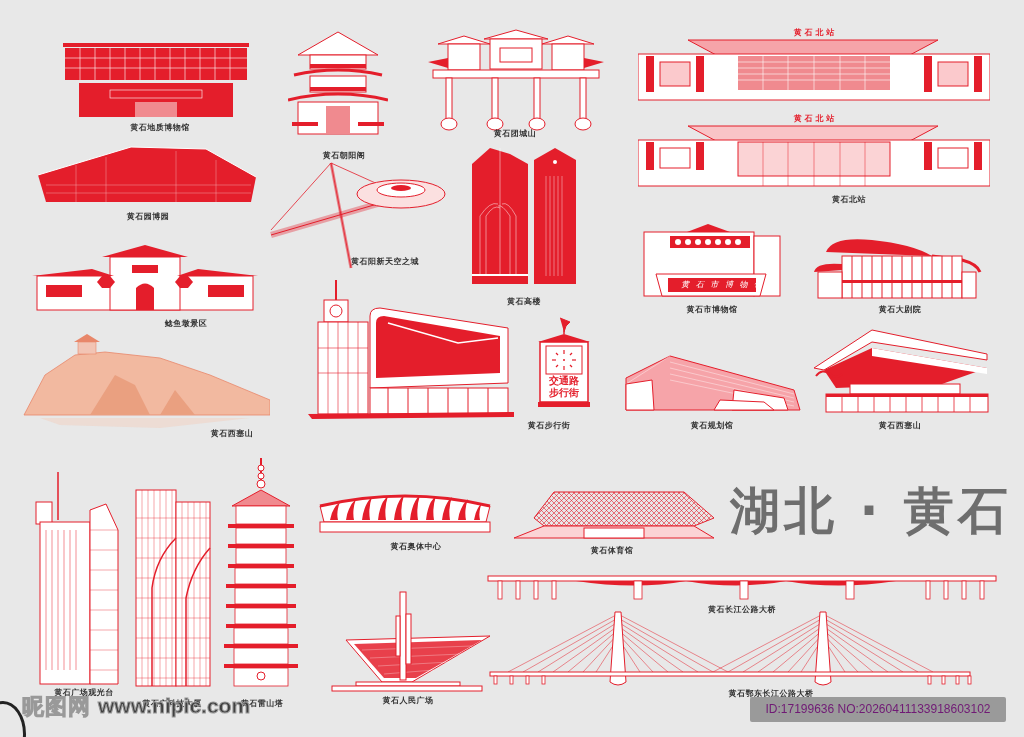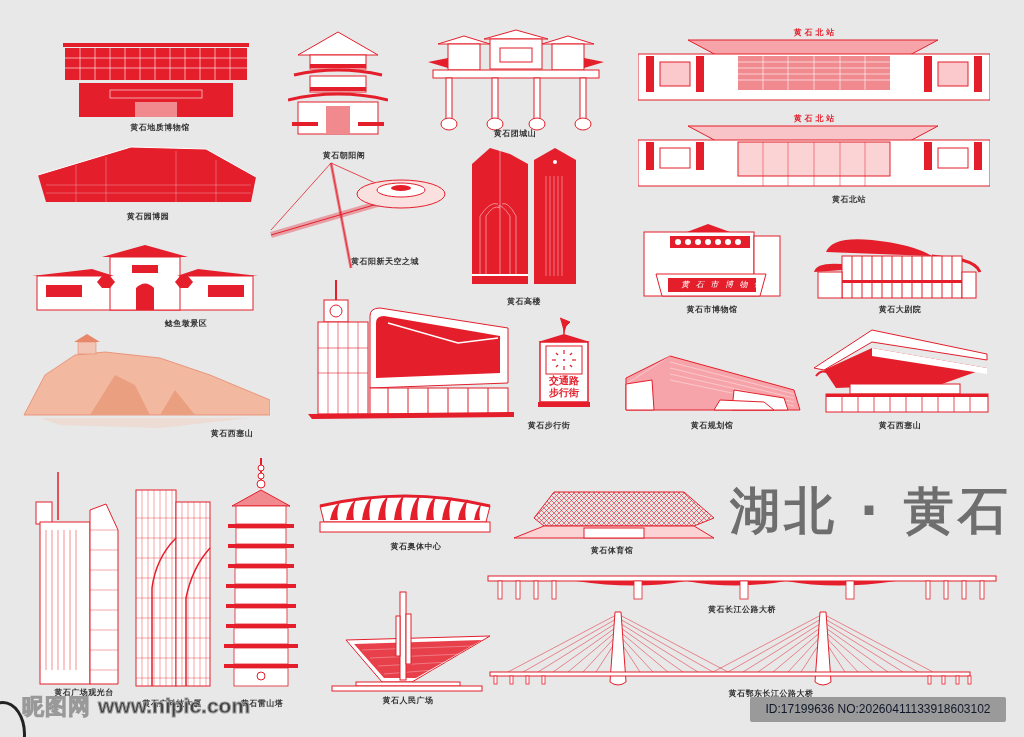--- a/index.html
+++ b/index.html
@@ -1,21 +1,21 @@
 <!DOCTYPE html>
 <html><head>
 <meta charset="utf-8">
 <style>
   html,body{margin:0;padding:0;}
   body{width:1024px;height:737px;background:#e8e8e8;position:relative;overflow:hidden;font-family:"DejaVu Sans",sans-serif;}
   .lm{position:absolute;}
   .lm svg{display:block;position:absolute;left:0;top:0;}
   .lbl{position:absolute;font-size:8px;font-weight:bold;color:#333;white-space:nowrap;transform:translateX(-50%);letter-spacing:0.5px;}
   .title{position:absolute;left:730px;top:478px;font-size:50px;font-weight:bold;color:#6e6e6e;letter-spacing:4px;font-family:"DejaVu Sans",sans-serif;}
-  .idbar{position:absolute;left:750px;top:697px;width:256px;height:25px;background:#9a9a9a;border-radius:2px;color:#0f172a;font-size:12px;line-height:25px;text-align:center;font-family:"Liberation Sans",sans-serif;}
+  .idbar{position:absolute;left:750px;top:697px;width:256px;height:25px;background:#9a9a9a;border-radius:2px;color:#701a75;font-size:12px;line-height:25px;text-align:center;font-family:"Liberation Sans",sans-serif;}
   .wm{position:absolute;left:22px;top:692px;font-size:22px;font-weight:bold;color:#fff;-webkit-text-stroke:1px #999;letter-spacing:1px;font-family:"DejaVu Sans",sans-serif;}
   .wm2{position:absolute;left:98px;top:694px;font-size:21px;font-weight:bold;color:#404040;-webkit-text-stroke:1px #999;font-family:"Liberation Sans",sans-serif;}
   .corner{position:absolute;left:-20px;bottom:-30px;width:40px;height:60px;border-radius:50%;border:3px solid #222;}
 </style>
 </head>
 <body>
 
 <div class="lm" style="left:60px;top:40px;width:200px;height:80px;">
   <svg width="200" height="80">
     <rect x="3" y="3" width="186" height="4" fill="#e41e2b"></rect>

